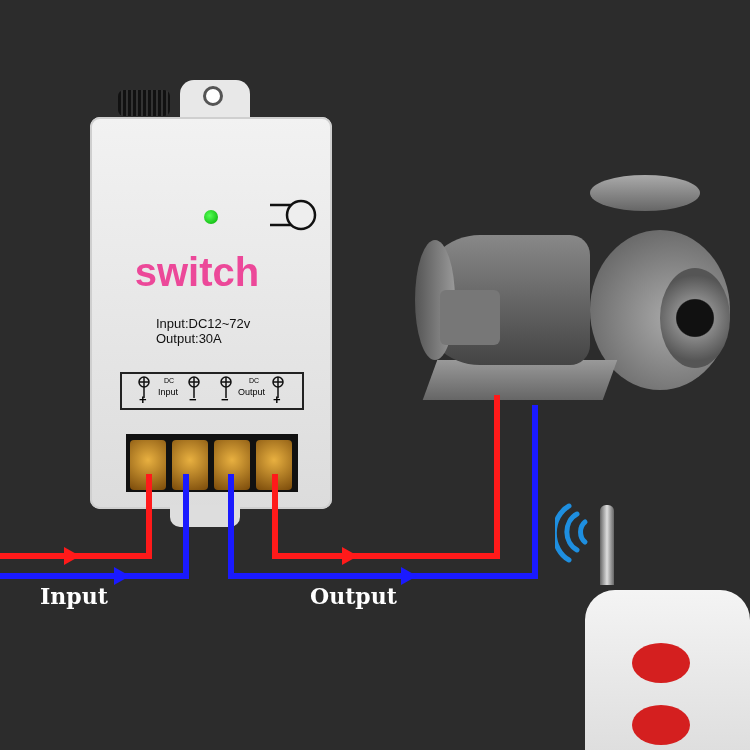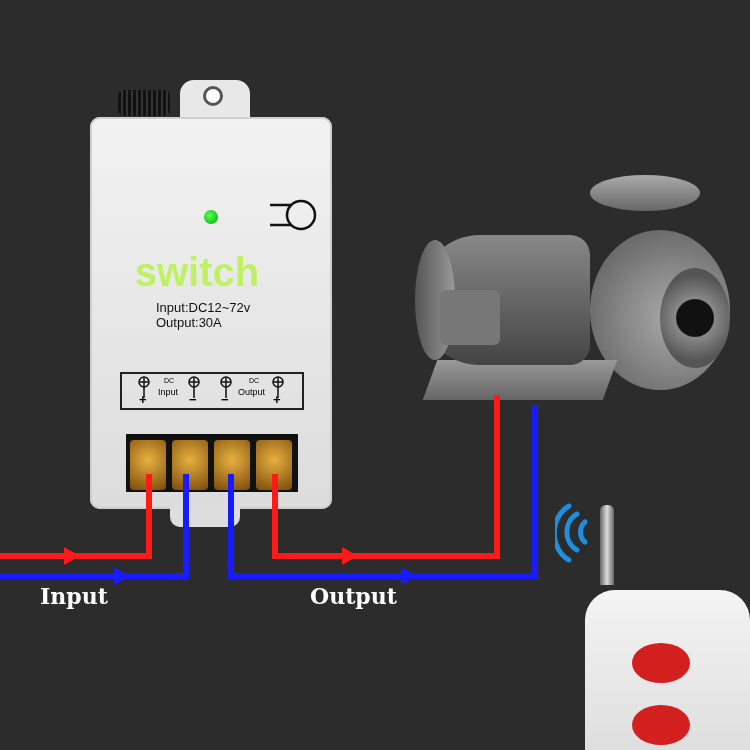--- a/index.html
+++ b/index.html
@@ -5,22 +5,22 @@
   html,body{margin:0;padding:0;}
   body{width:750px;height:750px;background:#2c2c2c;position:relative;overflow:hidden;font-family:"Liberation Sans",sans-serif;}
   .abs{position:absolute;}
   
   .antenna{left:118px;top:90px;width:52px;height:26px;background:repeating-linear-gradient(90deg,#111 0 3px,#333 3px 5px);border-radius:6px;}
   .tab{left:180px;top:80px;width:70px;height:50px;background:#e8e8e8;border-radius:14px 14px 0 0;}
   .tab-hole{left:203px;top:86px;width:14px;height:14px;border:3px solid #555;border-radius:50%;background:#fff;}
   .box{left:90px;top:117px;width:242px;height:392px;background:linear-gradient(180deg,#f2f2f2,#dcdcdc);border-radius:10px;box-shadow:inset 0 0 0 2px #cfcfcf;}
   .led{left:204px;top:210px;width:14px;height:14px;border-radius:50%;background:radial-gradient(circle at 40% 40%,#5f5,#0a0);}
   .btn-outline{left:268px;top:198px;width:50px;height:34px;}
-  .title{left:90px;top:250px;width:214px;text-align:center;font-weight:bold;font-size:40px;color:#bef264;}
-  .spec{left:156px;top:300px;font-size:13px;line-height:15px;color:#111;}
+  .title{left:90px;top:250px;width:214px;text-align:center;font-weight:bold;font-size:40px;color:#ec4899;}
+  .spec{left:156px;top:316px;font-size:13px;line-height:15px;color:#111;}
   .label-box{left:120px;top:372px;width:180px;height:34px;border:2px solid #222;}
   .terminal{left:126px;top:434px;width:172px;height:58px;background:#111;}
   .block{top:440px;width:36px;height:50px;background:radial-gradient(circle at 50% 40%,#e8b040,#7a4a0a);border-radius:4px;}
   .foot{left:170px;top:505px;width:70px;height:22px;background:#ddd;border-radius:0 0 10px 10px;}
   
   svg.wires{left:0;top:0;}
   .label{font-family:"DejaVu Serif",serif;font-weight:bold;color:#fff;font-size:22px;}
   
   .pump-motor{left:420px;top:235px;width:170px;height:130px;background:linear-gradient(180deg,#888,#444);border-radius:60px 20px 20px 60px;}
   .pump-cap{left:415px;top:240px;width:40px;height:120px;background:linear-gradient(90deg,#555,#999);border-radius:50%;}

